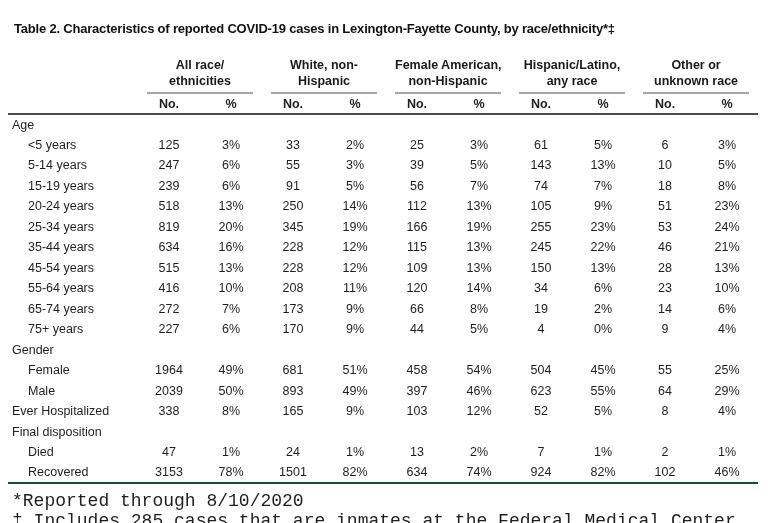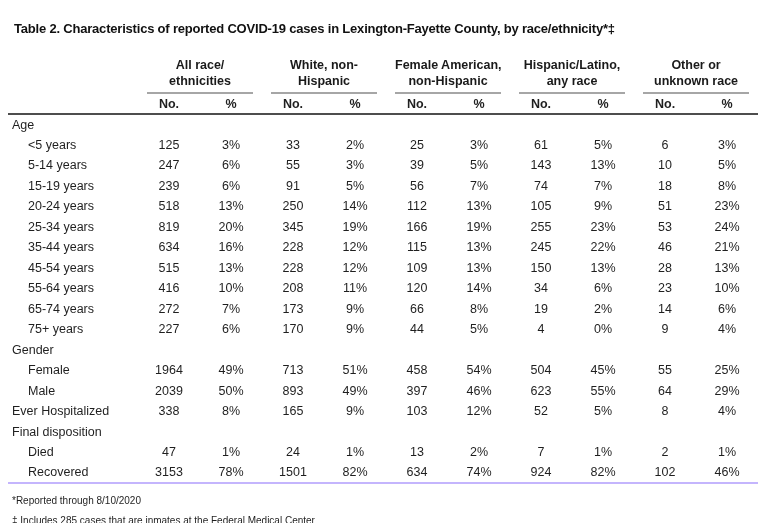--- a/index.html
+++ b/index.html
@@ -14,21 +14,21 @@
     padding:21px 14px 0 14px;
     letter-spacing:-0.2px;
     color:#111;
   }
 
   table.data-table {
     border-collapse:collapse;
     table-layout:fixed;
     width:750px;
     margin:9px 0 0 8px;
-    border-bottom:2px solid #c4b5fd;
+    border-bottom:2px solid #14532d;
   }
   col.c-label { width:130px; }
   col.c-num   { width:62px; }
 
   th, td {
     font-size:12.5px;
     padding:0;
     vertical-align:middle;
     white-space:nowrap;
     overflow:hidden;
@@ -62,23 +62,24 @@
 
   
   tbody td { height:20.5px; }
   td.num-cell { text-align:center; }
   td.label-cell { text-align:left; padding-left:4px; }
   td.label-cell.indent { padding-left:20px; }
   td.section-label { text-align:left; padding-left:4px; }
 
   .footnotes { margin:7px 0 0 12px; }
   .footnote {
-    font-size:10px;
+    font-size:18px;
     line-height:20px;
     color:#1f1f1f;
+    font-family:Liberation Mono, monospace;
   }
 </style>
 </head>
 <body>
 
 <div class="page">
 
   <div class="title">Table 2. Characteristics of reported COVID-19 cases in Lexington-Fayette County, by race/ethnicity*‡</div>
 
   <table class="data-table">
@@ -262,21 +263,21 @@
           <td class="num-cell">9</td>
           <td class="num-cell">4%</td>
         </tr>
         <tr>
           <td colspan="11" class="section-label">Gender</td>
         </tr>
         <tr>
           <td class="label-cell indent">Female</td>
           <td class="num-cell">1964</td>
           <td class="num-cell">49%</td>
-          <td class="num-cell">713</td>
+          <td class="num-cell">681</td>
           <td class="num-cell">51%</td>
           <td class="num-cell">458</td>
           <td class="num-cell">54%</td>
           <td class="num-cell">504</td>
           <td class="num-cell">45%</td>
           <td class="num-cell">55</td>
           <td class="num-cell">25%</td>
         </tr>
         <tr>
           <td class="label-cell indent">Male</td>

